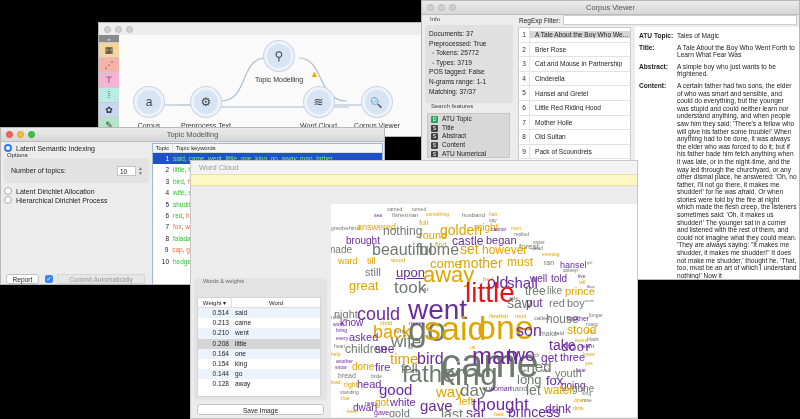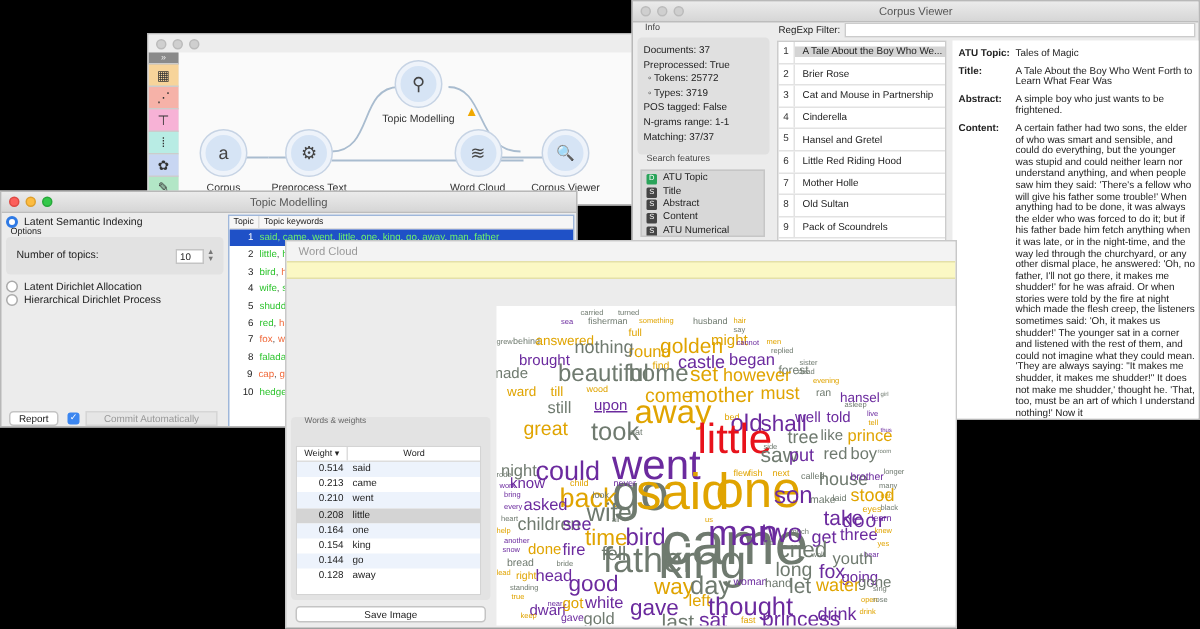--- a/index.html
+++ b/index.html
@@ -397,21 +397,21 @@
       <span class="w cy" style="left: 7px; top: 53px; font-size: 9px;">ward</span>
       <span class="w cy" style="left: 36px; top: 53px; font-size: 9px;">till</span>
       <span class="w cy" style="left: 60px; top: 53px; font-size: 6px;">wood</span>
       <span class="w cy" style="left: 99px; top: 53px; font-size: 13px;">come</span>
       <span class="w cy" style="left: 128px; top: 52px; font-size: 14px;">mother</span>
       <span class="w cy" style="left: 176px; top: 52px; font-size: 12px;">must</span>
       <span class="w cg" style="left: 213px; top: 55px; font-size: 7px;">ran</span>
       <span class="w cp" style="left: 229px; top: 57px; font-size: 9px;">hansel</span>
       <span class="w cg" style="left: 256px; top: 57px; font-size: 4px;">girl</span>
       <span class="w cg" style="left: 34px; top: 63px; font-size: 11px;">still</span>
-      <span class="w cp" style="left: 65px; top: 62px; font-size: 10px; text-decoration: underline;">upon</span>
+      <span class="w cp" style="left: 65px; top: 62px; font-size: 13px; text-decoration: underline;">upon</span>
       <span class="w cy" style="left: 92px; top: 60px; font-size: 22px;">away</span>
       <span class="w cg" style="left: 232px; top: 64px; font-size: 5px;">asleep</span>
       <span class="w cp" style="left: 199px; top: 70px; font-size: 10px;">well</span>
       <span class="w cp" style="left: 220px; top: 70px; font-size: 10px;">told</span>
       <span class="w cp" style="left: 247px; top: 70px; font-size: 5px;">live</span>
       <span class="w cy" style="left: 152px; top: 72px; font-size: 6px;">bed</span>
       <span class="w cp" style="left: 156px; top: 71px; font-size: 16px;">old</span>
       <span class="w cp" style="left: 176px; top: 71px; font-size: 15px;">shall</span>
       <span class="w cy" style="left: 248px; top: 76px; font-size: 5px;">tell</span>
       <span class="w cy" style="left: 18px; top: 75px; font-size: 13px;">great</span>

